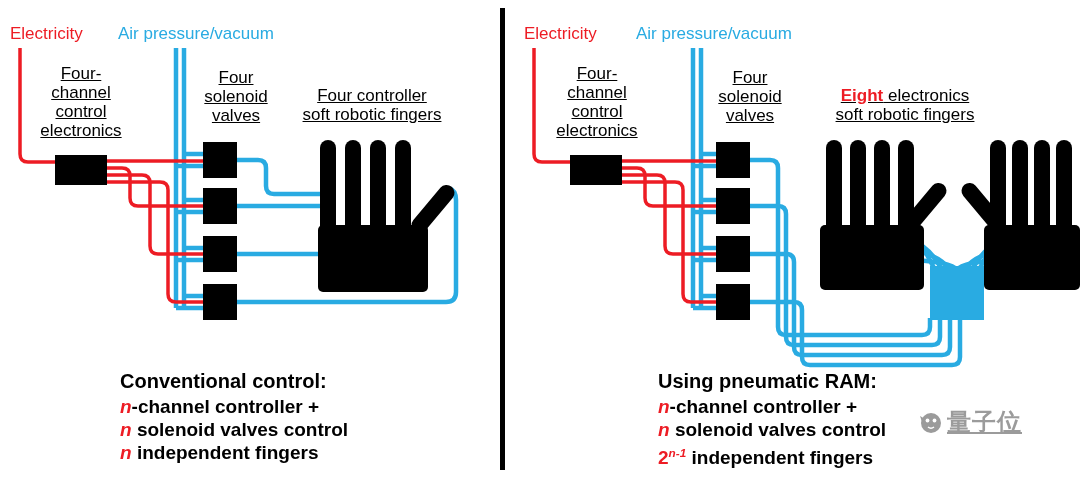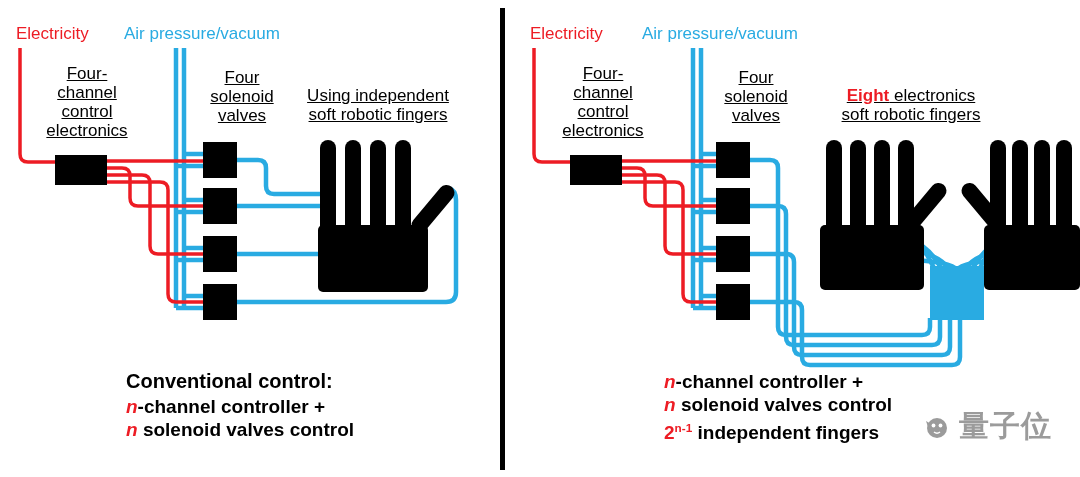--- a/index.html
+++ b/index.html
@@ -6,38 +6,38 @@
     --red:#ED1C24;
     --cyan:#29ABE2;
     --black:#000000;
     --gray:#9B9B9B;
   }
   html,body{margin:0;padding:0;background:#fff;}
   .canvas{
     position:relative;width:1080px;height:477px;background:#fff;
     font-family:"Liberation Sans", sans-serif;color:#000;overflow:hidden;
   }
-  .abs{position:absolute;margin-left:6px;}
+  .abs{position:absolute;}
   svg.diagram{position:absolute;left:0;top:0;}
   .lbl{font-size:17px;line-height:19px;white-space:nowrap;}
   .center{text-align:center;text-decoration:underline;}
   .red{color:var(--red);}
   .cyan{color:var(--cyan);}
   .hl{color:var(--red);font-weight:bold;text-align:center;}
   .caption{font-weight:bold;font-size:19px;line-height:23px;white-space:nowrap;}
   .cap-title{font-size:20px;margin-bottom:2px;}
   .var{color:var(--red);font-style:italic;}
   .exp-red{color:var(--red);}
-  .exp-sup{color:var(--red);font-size:0.62em;}
+  .exp-sup{color:var(--red);font-style:italic;font-size:0.62em;}
   .bt{stroke:var(--cyan);stroke-width:4.5;fill:none;}
   .rw{stroke:var(--red);stroke-width:3.5;fill:none;}
   .blk{fill:var(--black);}
   .chip{fill:var(--cyan);}
-  .watermark{display:flex;align-items:center;gap:7px;color:var(--gray);
-    font-weight:bold;font-size:30px;letter-spacing:1px;white-space:nowrap;}
+  .watermark{display:flex;align-items:center;gap:1px;color:var(--gray);
+    font-weight:bold;font-size:24px;letter-spacing:1px;white-space:nowrap;text-decoration:underline;}
 </style>
 </head>
 <body>
 
 <div class="canvas">
 
   <svg class="diagram" width="1080" height="477" viewBox="0 0 1080 477">
 
     <g>
       <path class="bt" d="M176,48 V308"></path>
@@ -155,28 +155,29 @@
     <div>electronics</div>
   </div>
 
   <div class="abs lbl center" style="left:196px;top:68px;width:80px">
     <div>Four</div>
     <div>solenoid</div>
     <div>valves</div>
   </div>
 
   <div class="abs lbl center" style="left:282px;top:86px;width:180px">
-    <div>Using independent</div>
+    <div>Four controller</div>
     <div>soft robotic fingers</div>
   </div>
 
   <div class="abs caption" style="left:120px;top:370px">
     <div class="cap-title">Conventional control:</div>
     <div class="cap-line"><span class="var">n</span><span>-channel controller +</span></div>
     <div class="cap-line"><span class="var">n</span><span> solenoid valves control</span></div>
+    <div class="cap-line"><span class="var">n</span><span> independent fingers</span></div>
   </div>
 
   <div class="abs lbl red" style="left:524px;top:24px">Electricity</div>
   <div class="abs lbl cyan" style="left:636px;top:24px">Air pressure/vacuum</div>
 
   <div class="abs lbl center" style="left:545px;top:64px;width:104px">
     <div>Four-</div>
     <div>channel</div>
     <div>control</div>
     <div>electronics</div>
@@ -188,20 +189,21 @@
     <div>valves</div>
   </div>
 
   <div class="abs lbl center" style="left:800px;top:86px;width:210px">
     <div><span class="hl">Eight</span><span> electronics</span></div>
     <div>soft robotic fingers</div>
   </div>
 
 
   <div class="abs caption" style="left:658px;top:370px">
+    <div class="cap-title">Using pneumatic RAM:</div>
     <div class="cap-line"><span class="var">n</span><span>-channel controller +</span></div>
     <div class="cap-line"><span class="var">n</span><span> solenoid valves control</span></div>
     <div class="cap-line"><span class="exp-red">2</span><sup class="exp-sup">n-1</sup><span> independent fingers</span></div>
   </div>
 
   <div class="abs watermark" style="left:916px;top:406px">
     <svg width="30" height="30" viewBox="0 0 30 30">
       <circle cx="15" cy="16" r="10" fill="#9B9B9B"></circle>
       <circle cx="11.5" cy="13.5" r="1.9" fill="#fff"></circle>
       <circle cx="18.5" cy="13.5" r="1.9" fill="#fff"></circle>

